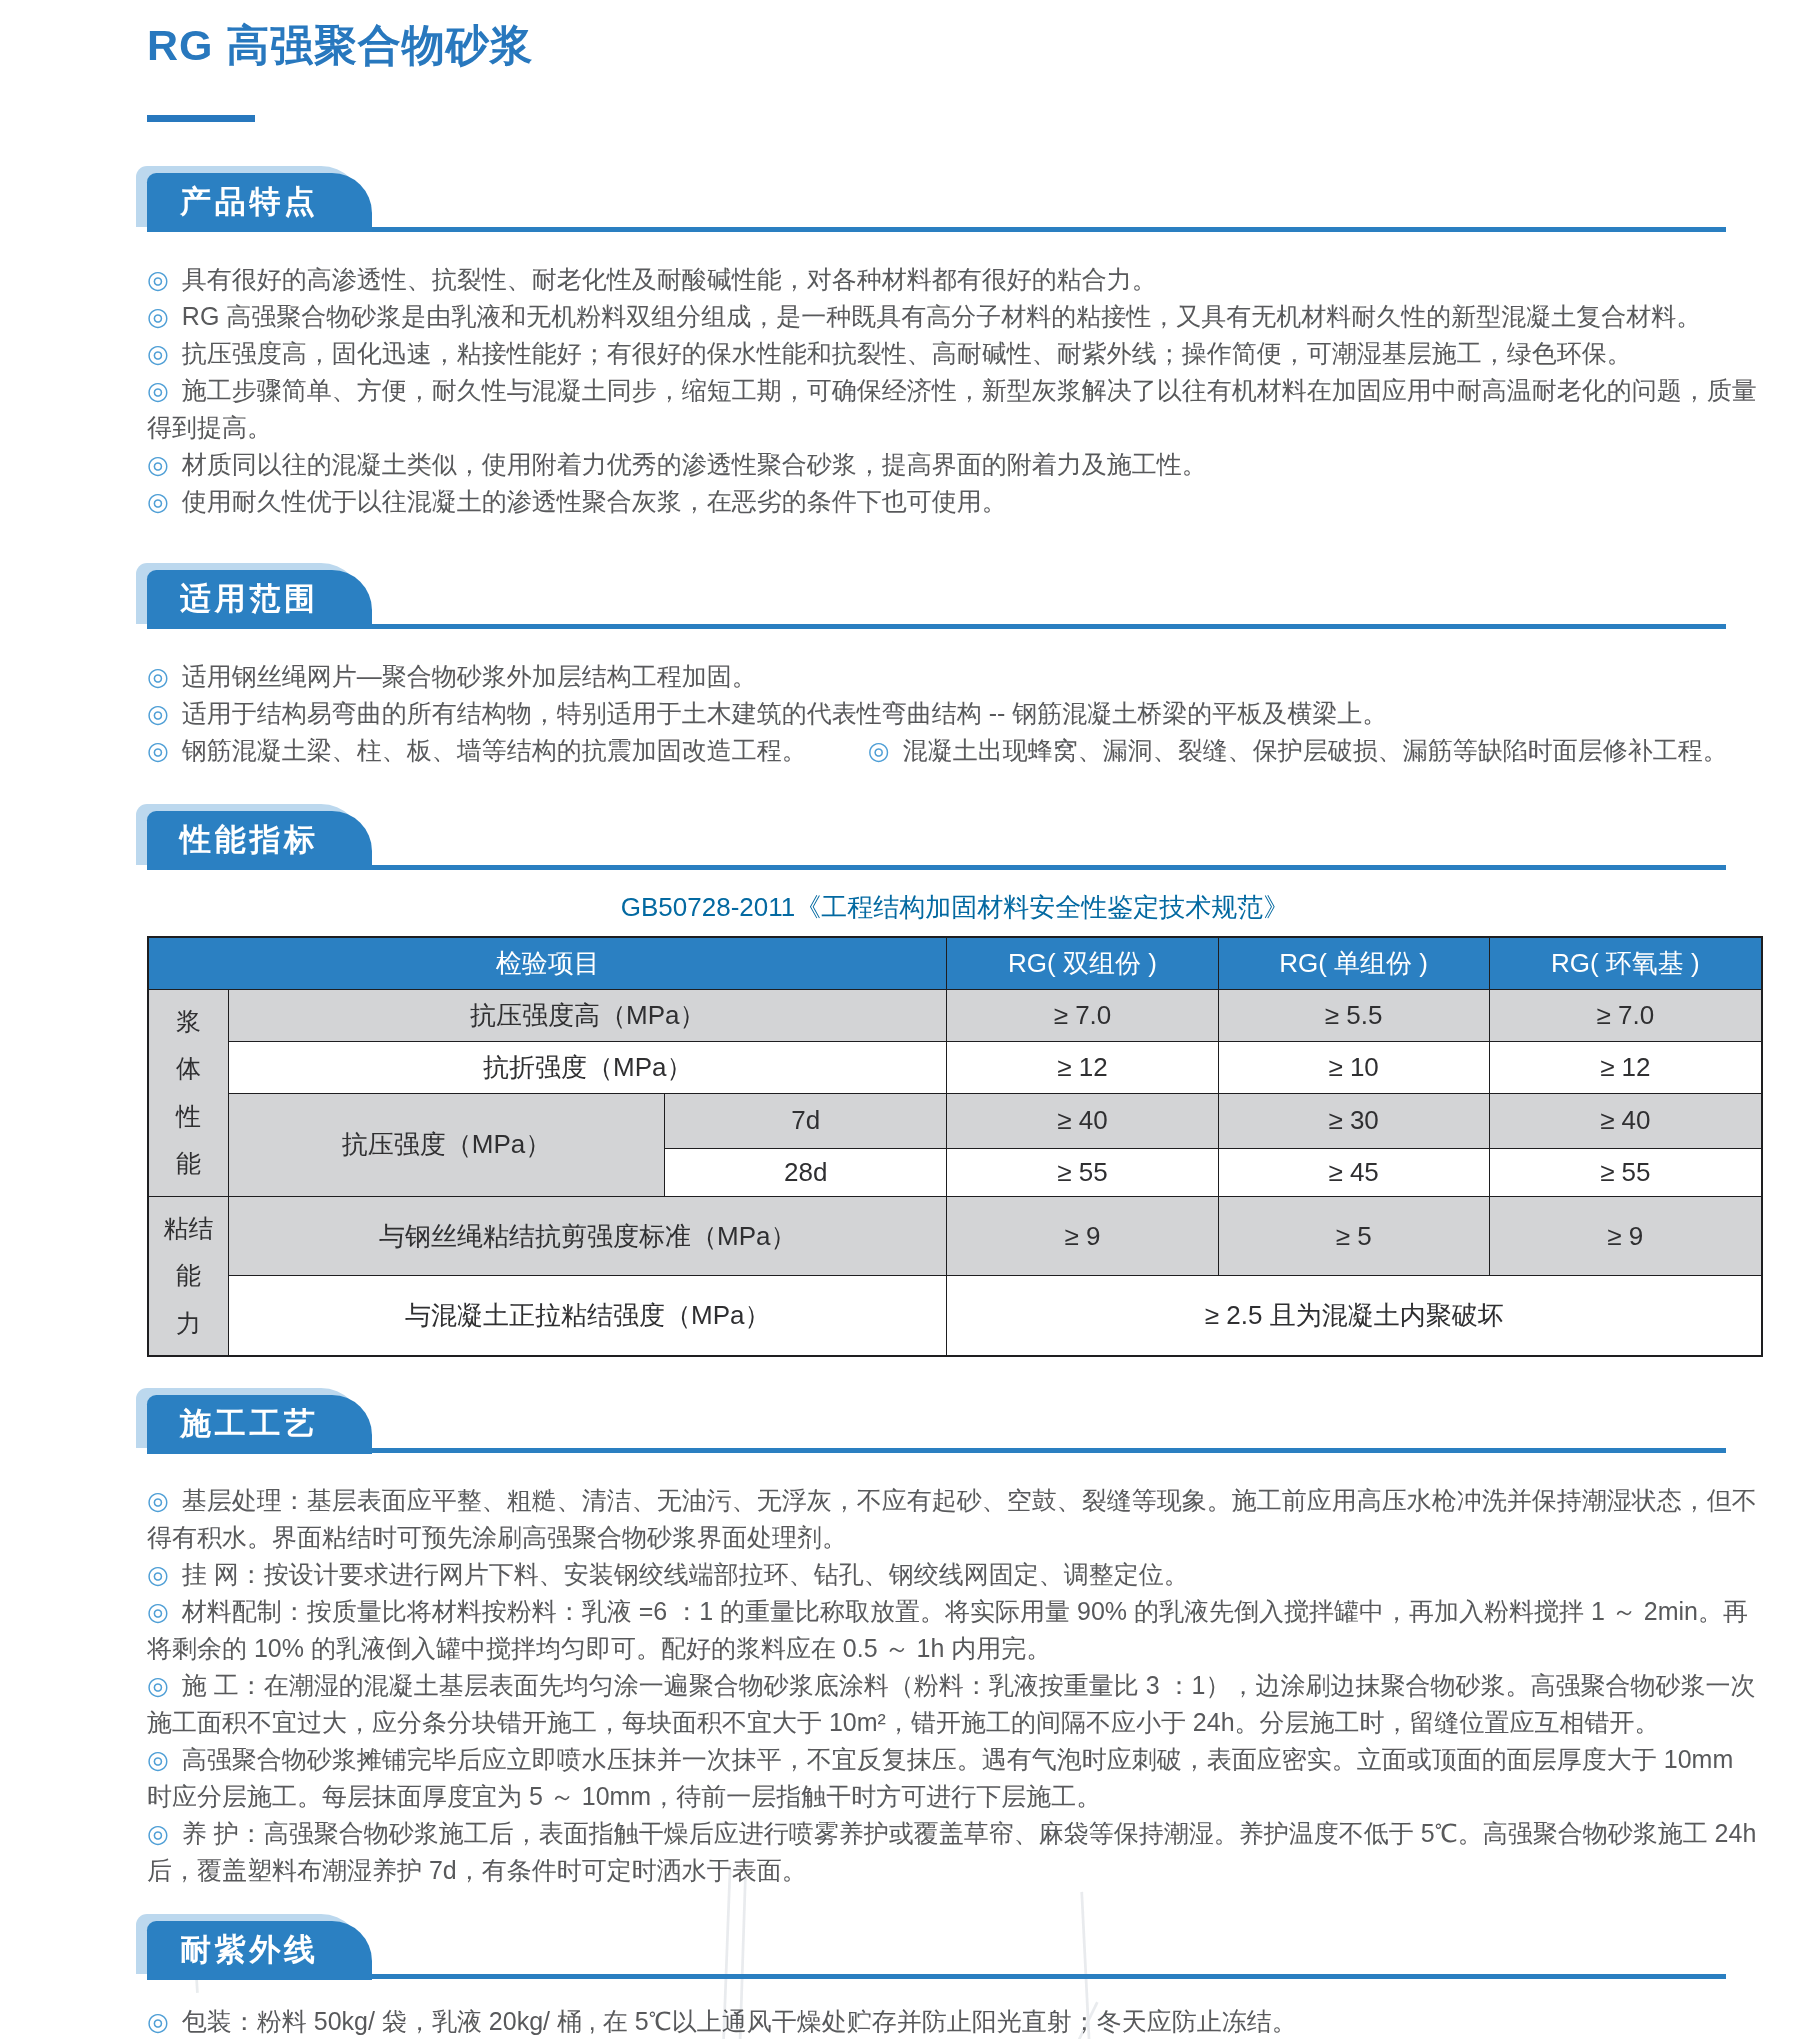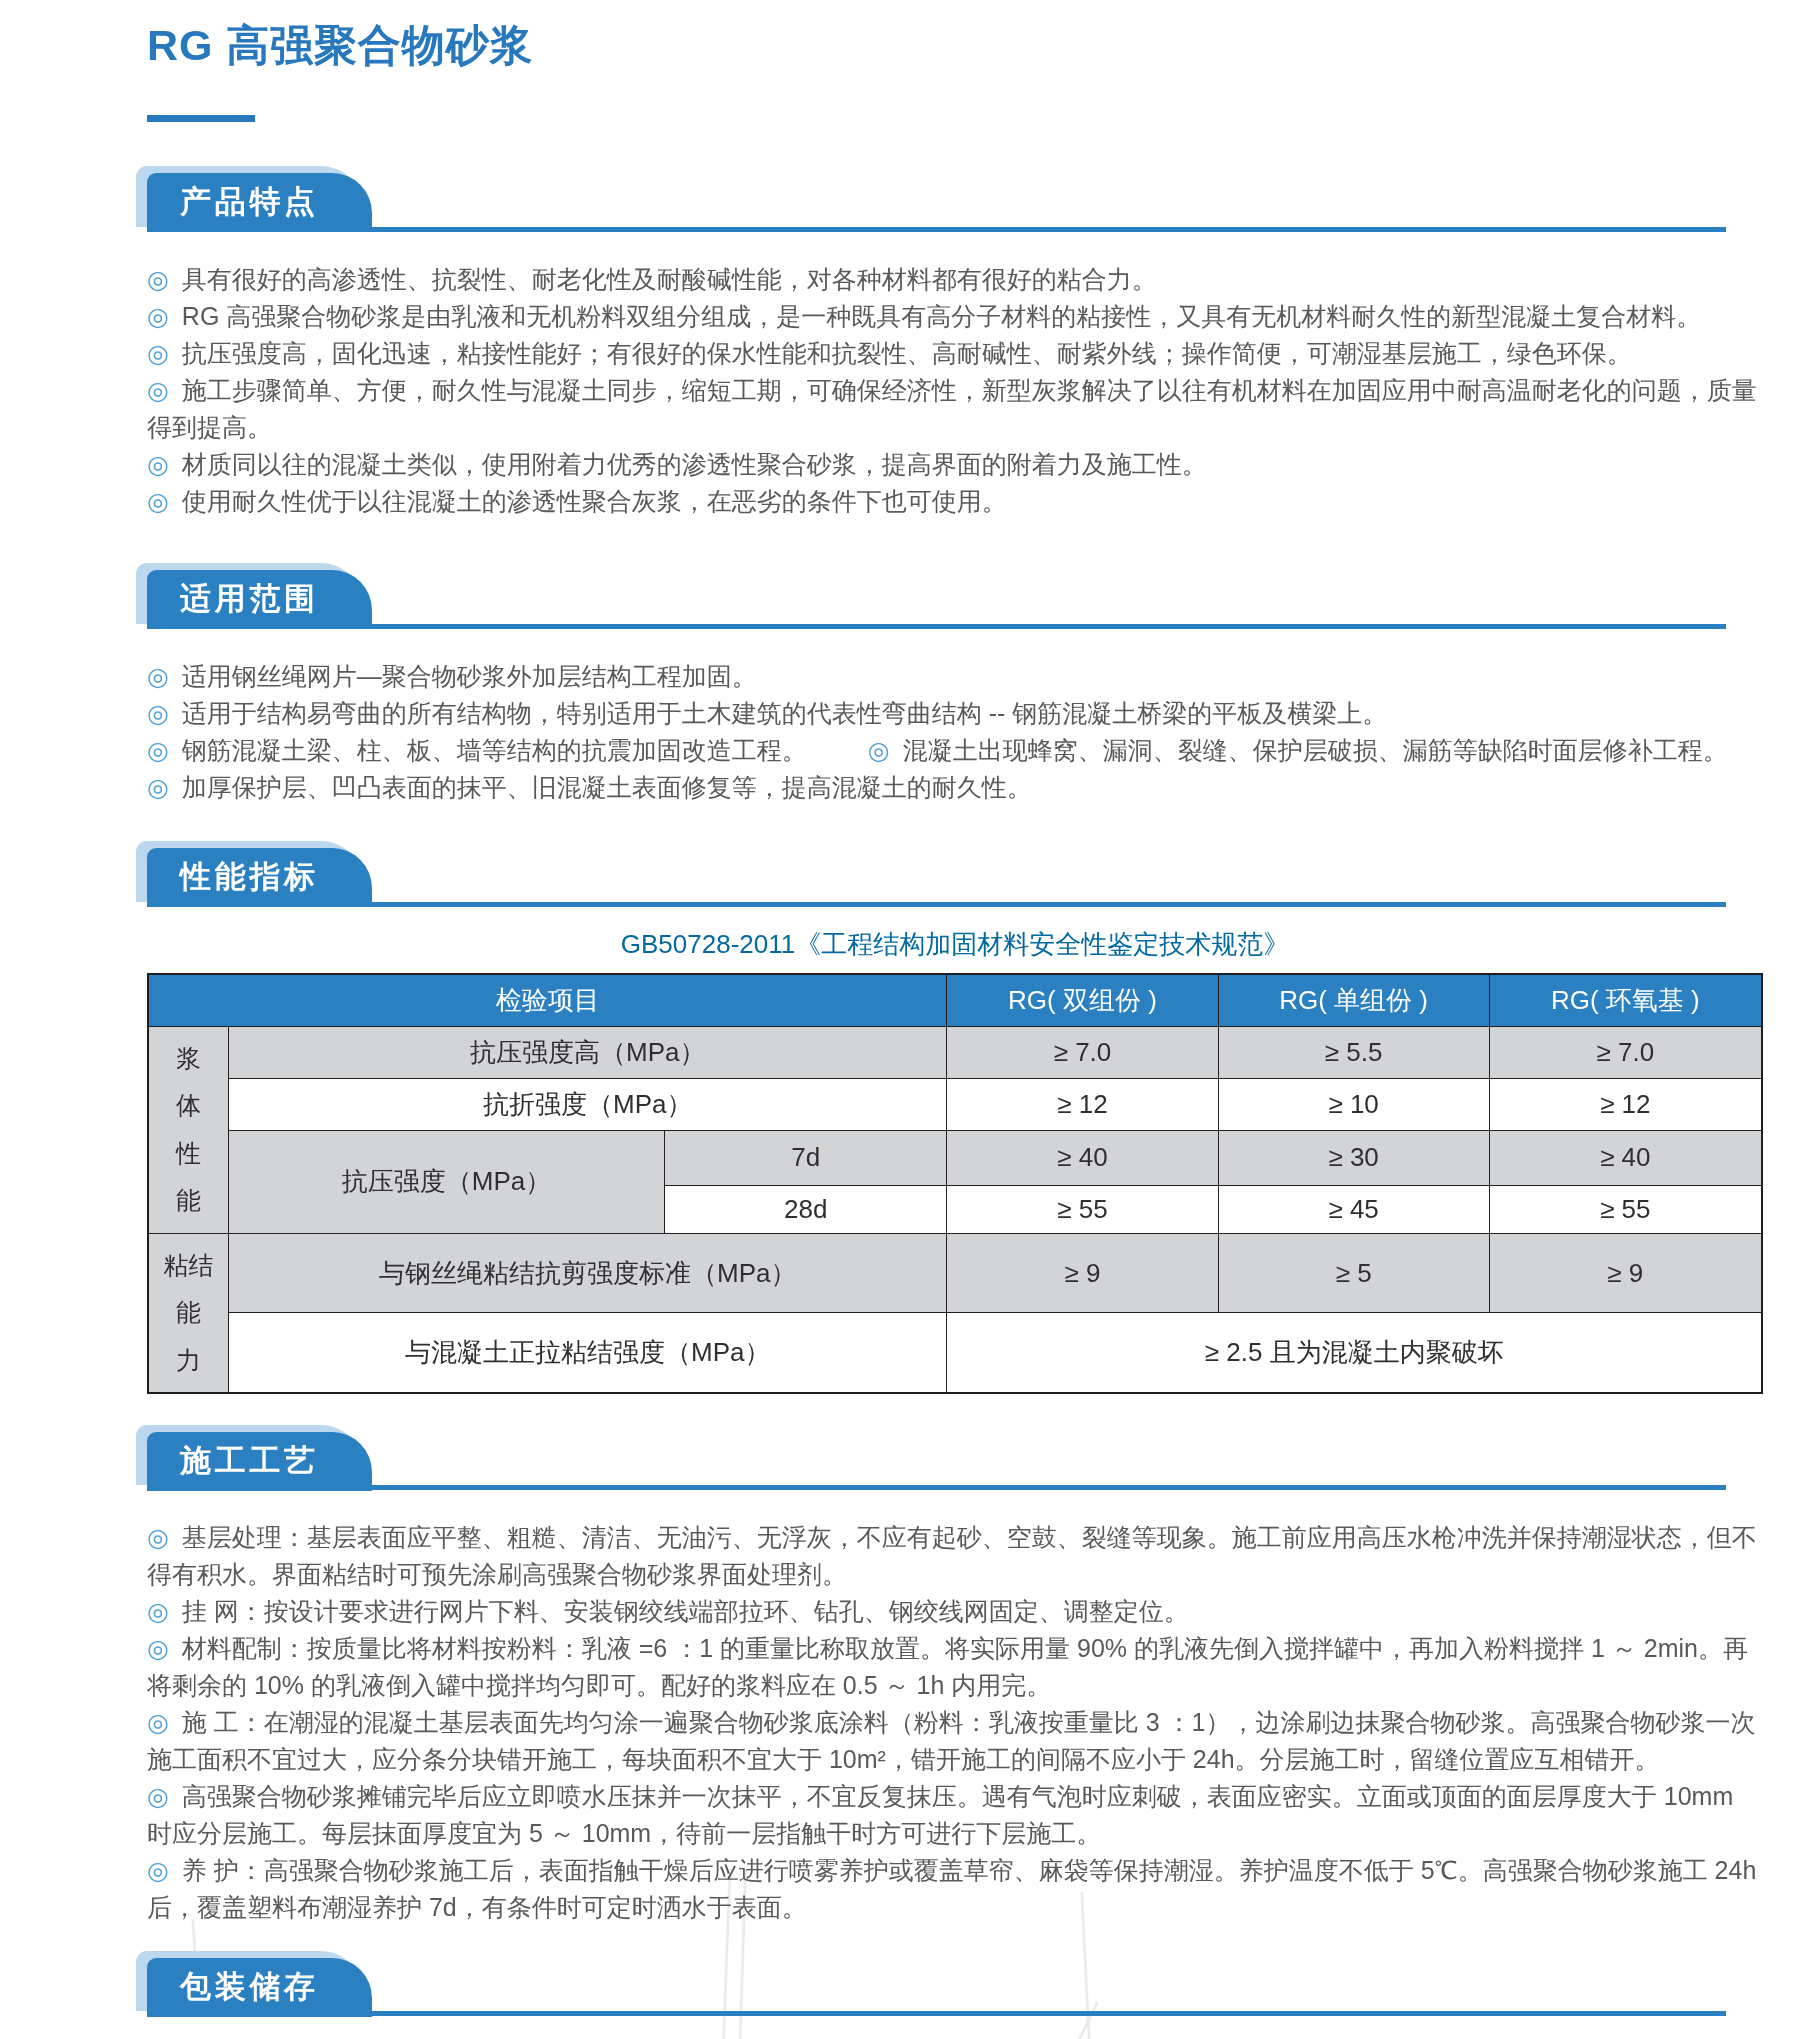--- a/index.html
+++ b/index.html
@@ -88,21 +88,20 @@
   </section>
 
   <section class="sec-scope">
     <div class="section-head">
       <div class="tab">适用范围</div>
     </div>
     <div class="bullets">
       <p class="bullet"><span class="b-icon">◎</span><span>适用钢丝绳网片—聚合物砂浆外加层结构工程加固。</span></p>
       <p class="bullet"><span class="b-icon">◎</span><span>适用于结构易弯曲的所有结构物，特别适用于土木建筑的代表性弯曲结构 -- 钢筋混凝土桥梁的平板及横梁上。</span></p>
       <p class="bullet"><span class="b-icon">◎</span><span>钢筋混凝土梁、柱、板、墙等结构的抗震加固改造工程。</span><span class="pair-gap"></span><span class="b-icon">◎</span><span>混凝土出现蜂窝、漏洞、裂缝、保护层破损、漏筋等缺陷时面层修补工程。</span></p>
-      <p class="bullet"><span class="b-icon">◎</span><span>加厚保护层、凹凸表面的抹平、旧混凝土表面修复等，提高混凝土的耐久性。</span></p>
     </div>
   </section>
 
   <section class="sec-performance">
     <div class="section-head">
       <div class="tab">性能指标</div>
     </div>
     <div class="tbl-caption">GB50728-2011《工程结构加固材料安全性鉴定技术规范》</div>
     <table class="perf">
       <colgroup>
@@ -176,21 +175,21 @@
       <p class="bullet"><span class="b-icon">◎</span><span>挂 网：按设计要求进行网片下料、安装钢绞线端部拉环、钻孔、钢绞线网固定、调整定位。</span></p>
       <p class="bullet"><span class="b-icon">◎</span><span>材料配制：按质量比将材料按粉料：乳液 =6 ：1 的重量比称取放置。将实际用量 90% 的乳液先倒入搅拌罐中，再加入粉料搅拌 1 ～ 2min。再将剩余的 10% 的乳液倒入罐中搅拌均匀即可。配好的浆料应在 0.5 ～ 1h 内用完。</span></p>
       <p class="bullet"><span class="b-icon">◎</span><span>施 工：在潮湿的混凝土基层表面先均匀涂一遍聚合物砂浆底涂料（粉料：乳液按重量比 3 ：1），边涂刷边抹聚合物砂浆。高强聚合物砂浆一次施工面积不宜过大，应分条分块错开施工，每块面积不宜大于 10m²，错开施工的间隔不应小于 24h。分层施工时，留缝位置应互相错开。</span></p>
       <p class="bullet"><span class="b-icon">◎</span><span>高强聚合物砂浆摊铺完毕后应立即喷水压抹并一次抹平，不宜反复抹压。遇有气泡时应刺破，表面应密实。立面或顶面的面层厚度大于 10mm 时应分层施工。每层抹面厚度宜为 5 ～ 10mm，待前一层指触干时方可进行下层施工。</span></p>
       <p class="bullet"><span class="b-icon">◎</span><span>养 护：高强聚合物砂浆施工后，表面指触干燥后应进行喷雾养护或覆盖草帘、麻袋等保持潮湿。养护温度不低于 5℃。高强聚合物砂浆施工 24h 后，覆盖塑料布潮湿养护 7d，有条件时可定时洒水于表面。</span></p>
     </div>
   </section>
 
   <section class="sec-packaging">
     <div class="section-head">
-      <div class="tab">包装储存</div>
+      <div class="tab">耐紫外线</div>
     </div>
     <div class="bullets">
       <p class="bullet"><span class="b-icon">◎</span><span>包装：粉料 50kg/ 袋，乳液 20kg/ 桶 , 在 5℃以上通风干燥处贮存并防止阳光直射；冬天应防止冻结。</span></p>
       <p class="bullet"><span class="b-icon">◎</span><span>包装储存，保质期为 6 个月。超出保质期应进行复检，检验合格后方可使用。</span></p>
     </div>
   </section>
 
 </div>
 
 

